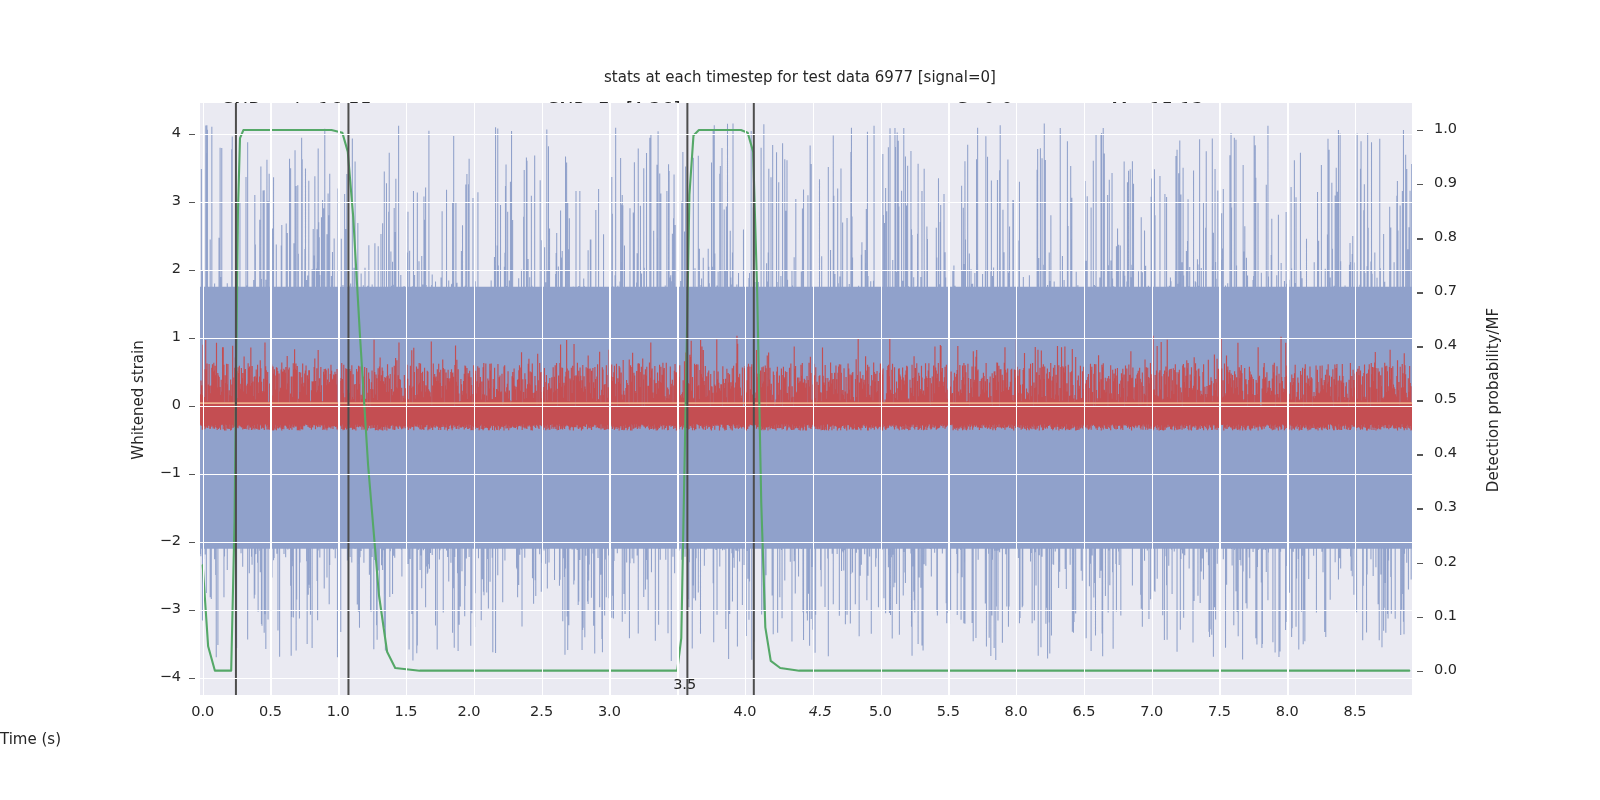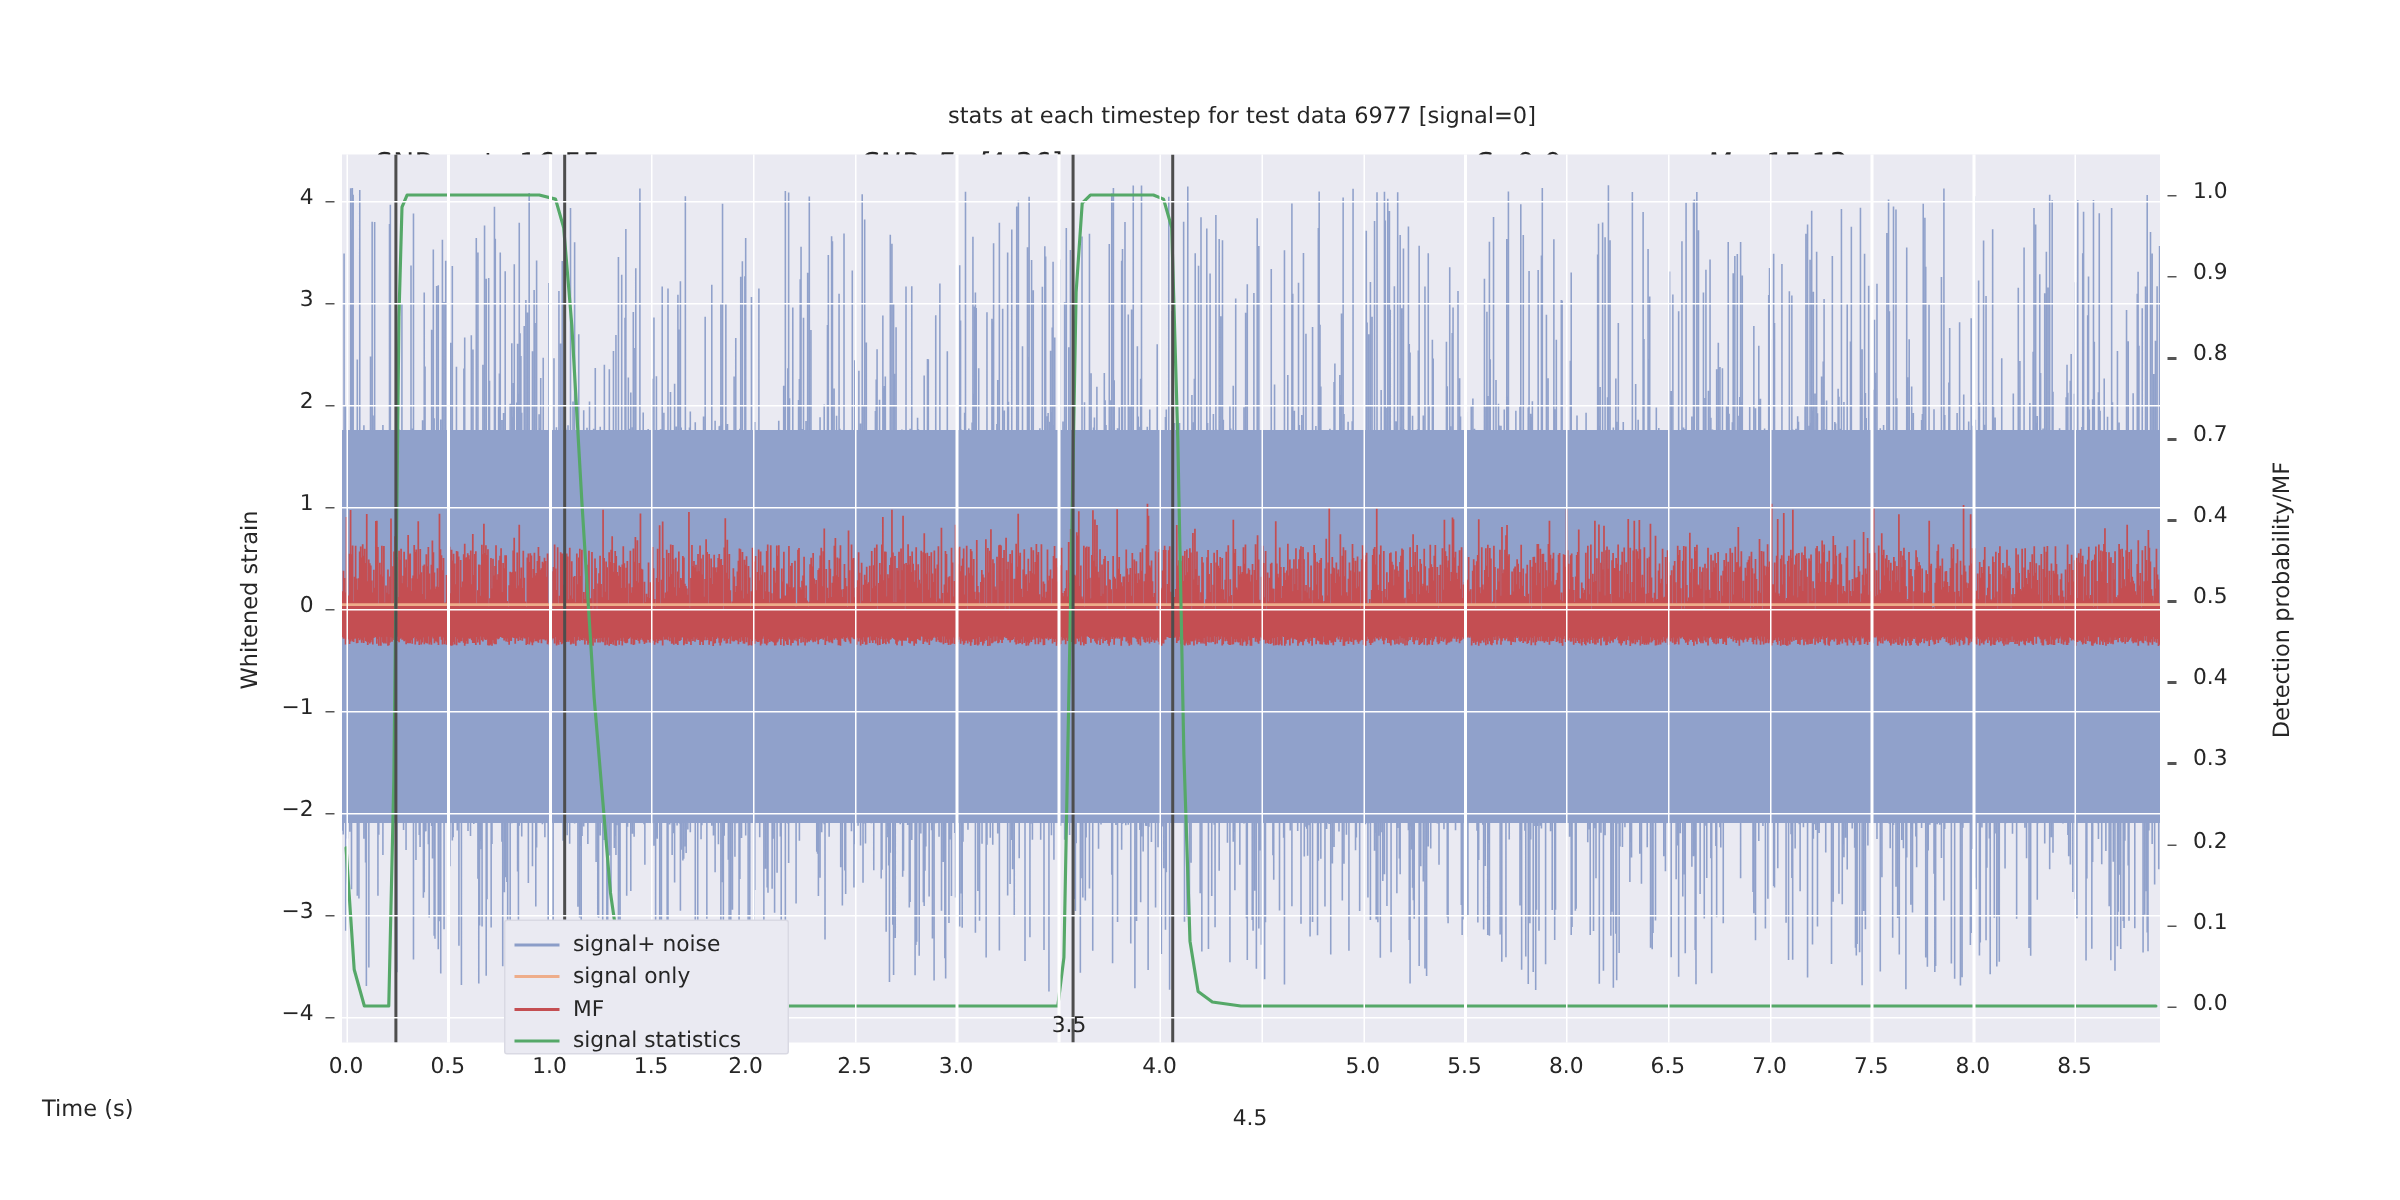--- a/index.html
+++ b/index.html
@@ -1,21 +1,21 @@
 <!DOCTYPE html>
 <html><head>
 <meta charset="utf-8">
 <style>
   html,body{margin:0;padding:0;}
   body{
     width:1600px;height:800px;background:#ffffff;
     font-family:"DejaVu Sans","Liberation Sans",sans-serif;
     color:#262626;overflow:hidden;
   }
-  #figure{position:relative;width:1272px;height:800px;margin-left:28px;}
+  #figure{position:relative;width:1272px;height:800px;}
 
   
   #title{
     position:absolute;left:0;top:68px;width:1600px;
     text-align:center;font-size:15px;color:#262626;
   }
 
   
   #axes{
     position:absolute;left:200px;top:103px;width:1212px;height:592px;
@@ -130,38 +130,20 @@
       <div class="grid-line grid-v" style="left: 680.564px;"></div>
       <div class="grid-line grid-v" style="left: 748.349px;"></div>
       <div class="grid-line grid-v" style="left: 816.134px;"></div>
       <div class="grid-line grid-v" style="left: 883.919px;"></div>
       <div class="grid-line grid-v" style="left: 951.705px;"></div>
       <div class="grid-line grid-v" style="left: 1019.49px;"></div>
       <div class="grid-line grid-v" style="left: 1087.28px;"></div>
       <div class="grid-line grid-v" style="left: 1155.06px;"></div>
     </div>
 
-  <div id="legend">
-      <div class="legend-row">
-        <span class="legend-swatch" style="background: rgb(139, 157, 200);"></span>
-        <span class="legend-label">signal+ noise</span>
-      </div>
-      <div class="legend-row">
-        <span class="legend-swatch" style="background: rgb(238, 173, 138);"></span>
-        <span class="legend-label">signal only</span>
-      </div>
-      <div class="legend-row">
-        <span class="legend-swatch" style="background: rgb(196, 78, 82);"></span>
-        <span class="legend-label">MF</span>
-      </div>
-      <div class="legend-row">
-        <span class="legend-swatch" style="background: rgb(85, 168, 104);"></span>
-        <span class="legend-label">signal statistics</span>
-      </div>
-    </div>
 
 <div class="ytick-l" style="left: 155px; width: 26px; text-align: right; top: 123.621px;">4</div>
     <div class="tickmark tm-l" style="left: 189px; top: 133.621px;"></div>
     <div class="ytick-l" style="left: 155px; width: 26px; text-align: right; top: 191.667px;">3</div>
     <div class="tickmark tm-l" style="left: 189px; top: 201.667px;"></div>
     <div class="ytick-l" style="left: 155px; width: 26px; text-align: right; top: 259.713px;">2</div>
     <div class="tickmark tm-l" style="left: 189px; top: 269.713px;"></div>
     <div class="ytick-l" style="left: 155px; width: 26px; text-align: right; top: 327.759px;">1</div>
     <div class="tickmark tm-l" style="left: 189px; top: 337.759px;"></div>
     <div class="ytick-l" style="left: 155px; width: 26px; text-align: right; top: 395.805px;">0</div>
@@ -198,21 +180,21 @@
     <div class="tickmark tm-r" style="left: 1417px; top: 670.671px;"></div>
     <div class="xtick" style="left: 183.711px; width: 38px; text-align: center; top: 703px;">0.0</div>
     <div class="xtick" style="left: 251.497px; width: 38px; text-align: center; top: 703px;">0.5</div>
     <div class="xtick" style="left: 319.282px; width: 38px; text-align: center; top: 703px;">1.0</div>
     <div class="xtick" style="left: 387.067px; width: 38px; text-align: center; top: 703px;">1.5</div>
     <div class="xtick" style="left: 450px; width: 38px; text-align: center; top: 703px;">2.0</div>
     <div class="xtick" style="left: 522.638px; width: 38px; text-align: center; top: 703px;">2.5</div>
     <div class="xtick" style="left: 590.423px; width: 38px; text-align: center; top: 703px;">3.0</div>
     <div class="xtick" style="left: 658.208px; width: 38px; text-align: right; top: 676px;">3.5</div>
     <div class="xtick" style="left: 725.993px; width: 38px; text-align: center; top: 703px;">4.0</div>
-    <div class="xtick" style="left: 793.779px; width: 38px; text-align: left; top: 738px;">4.5</div>
+    <div class="xtick" style="left: 793.779px; width: 38px; text-align: right; top: 703px; font-style: italic;">4.5</div>
     <div class="xtick" style="left: 861.564px; width: 38px; text-align: center; top: 703px;">5.0</div>
     <div class="xtick" style="left: 929.349px; width: 38px; text-align: center; top: 703px;">5.5</div>
     <div class="xtick" style="left: 997.134px; width: 38px; text-align: center; top: 703px;">8.0</div>
     <div class="xtick" style="left: 1064.92px; width: 38px; text-align: center; top: 703px;">6.5</div>
     <div class="xtick" style="left: 1132.7px; width: 38px; text-align: center; top: 703px;">7.0</div>
     <div class="xtick" style="left: 1200.49px; width: 38px; text-align: center; top: 703px;">7.5</div>
     <div class="xtick" style="left: 1268.28px; width: 38px; text-align: center; top: 703px;">8.0</div>
     <div class="xtick" style="left: 1336.06px; width: 38px; text-align: center; top: 703px;">8.5</div>
   </div>
 

